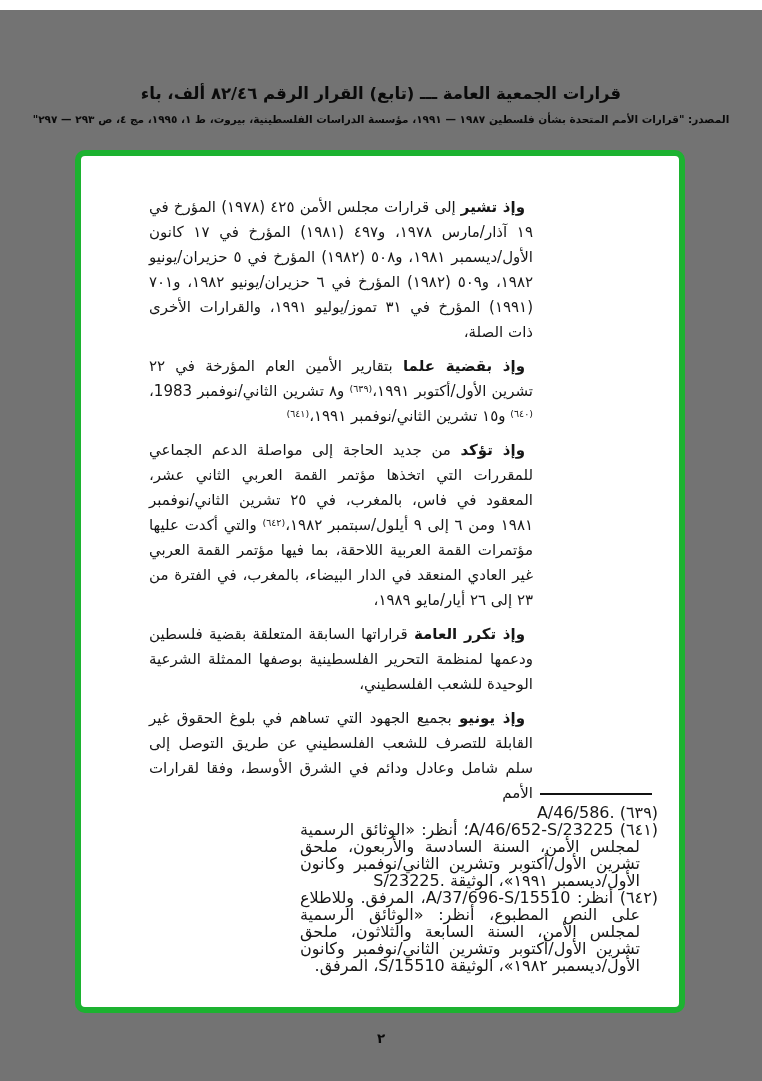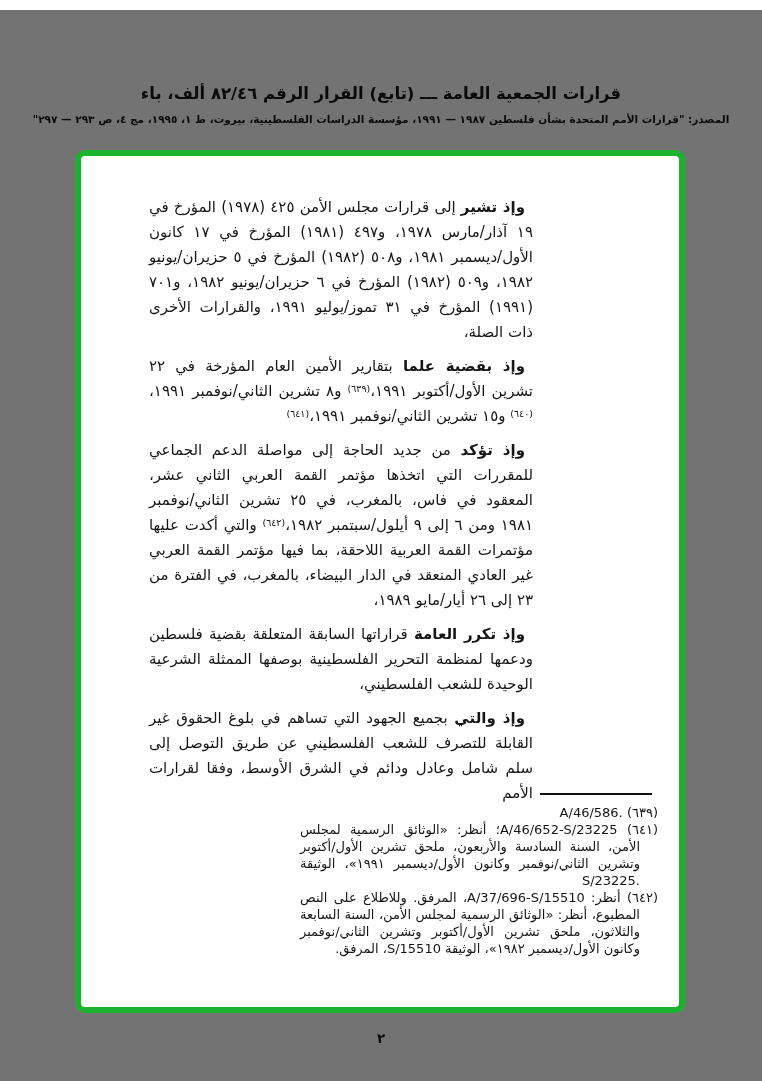--- a/index.html
+++ b/index.html
@@ -60,21 +60,21 @@
   .main-text sup {
     font-size: 9.5px;
     line-height: 0;
     vertical-align: 4px;
   }
   .footnotes {
     position: absolute;
     top: 637px; right: 21px;
     width: 358px;
     direction: rtl;
-    font-size: 13px;
+    font-size: 16px;
     line-height: 17px;
     text-align: justify;
     color: #161616;
   }
   .fn-sep {
     width: 112px;
     height: 0;
     border-top: 2px solid #111;
     margin: 0 6px 9px 0;
   }
@@ -99,24 +99,24 @@
 <div class="page">
 
   <div class="doc-title">قرارات الجمعية العامة ـــ (تابع) القرار الرقم ٨٢/٤٦ ألف، باء</div>
 
   <div class="doc-source">المصدر: "قرارات الأمم المتحدة بشأن فلسطين ١٩٨٧ — ١٩٩١، مؤسسة الدراسات الفلسطينية، بيروت، ط ١، ١٩٩٥، مج ٤، ص ٢٩٣ — ٢٩٧"</div>
 
   <div class="frame" style="border-color: rgb(28, 178, 48);">
 
     <div class="main-text">
       <p><span class="lead">وإذ تشير</span><span> إلى قرارات مجلس الأمن ٤٢٥ (١٩٧٨) المؤرخ في ١٩ آذار/مارس ١٩٧٨، و٤٩٧ (١٩٨١) المؤرخ في ١٧ كانون الأول/ديسمبر ١٩٨١، و٥٠٨ (١٩٨٢) المؤرخ في ٥ حزيران/يونيو ١٩٨٢، و٥٠٩ (١٩٨٢) المؤرخ في ٦ حزيران/يونيو ١٩٨٢، و٧٠١ (١٩٩١) المؤرخ في ٣١ تموز/يوليو ١٩٩١، والقرارات الأخرى ذات الصلة،</span></p>
-      <p><span class="lead">وإذ بقضية علما</span><span> بتقارير الأمين العام المؤرخة في ٢٢ تشرين الأول/أكتوبر ١٩٩١،</span><sup>(٦٣٩)</sup><span> و٨ تشرين الثاني/نوفمبر ١٩٩١،</span><sup>(٦٤٠)</sup><span> و١٥ تشرين الثاني/نوفمبر ١٩٩١،</span><sup>(٦٤١)</sup></p>
+      <p><span class="lead">وإذ بقضية علما</span><span> بتقارير الأمين العام المؤرخة في ٢٢ تشرين الأول/أكتوبر ١٩٩١،</span><sup>(٦٣٩)</sup><span> و٨ تشرين الثاني/نوفمبر 1983،</span><sup>(٦٤٠)</sup><span> و١٥ تشرين الثاني/نوفمبر ١٩٩١،</span><sup>(٦٤١)</sup></p>
       <p><span class="lead">وإذ تؤكد</span><span> من جديد الحاجة إلى مواصلة الدعم الجماعي للمقررات التي اتخذها مؤتمر القمة العربي الثاني عشر، المعقود في فاس، بالمغرب، في ٢٥ تشرين الثاني/نوفمبر ١٩٨١ ومن ٦ إلى ٩ أيلول/سبتمبر ١٩٨٢،</span><sup>(٦٤٢)</sup><span> والتي أكدت عليها مؤتمرات القمة العربية اللاحقة، بما فيها مؤتمر القمة العربي غير العادي المنعقد في الدار البيضاء، بالمغرب، في الفترة من ٢٣ إلى ٢٦ أيار/مايو ١٩٨٩،</span></p>
       <p><span class="lead">وإذ تكرر العامة</span><span> قراراتها السابقة المتعلقة بقضية فلسطين ودعمها لمنظمة التحرير الفلسطينية بوصفها الممثلة الشرعية الوحيدة للشعب الفلسطيني،</span></p>
-      <p><span class="lead">وإذ والتي</span><span> بجميع الجهود التي تساهم في بلوغ الحقوق غير القابلة للتصرف للشعب الفلسطيني عن طريق التوصل إلى سلم شامل وعادل ودائم في الشرق الأوسط، وفقا لقرارات الأمم</span></p>
+      <p><span class="lead">وإذ يونيو</span><span> بجميع الجهود التي تساهم في بلوغ الحقوق غير القابلة للتصرف للشعب الفلسطيني عن طريق التوصل إلى سلم شامل وعادل ودائم في الشرق الأوسط، وفقا لقرارات الأمم</span></p>
     </div>
 
     <div class="footnotes">
       <div class="fn-sep"></div>
       <div id="fn-list">
           <div class="footnote"><span class="fn-num">(٦٣٩)</span> <span class="fn-text">A/46/586.‎</span></div>
           <div class="footnote"><span class="fn-num">(٦٤١)</span> <span class="fn-text">A/46/652-S/23225؛ أنظر: «الوثائق الرسمية لمجلس الأمن، السنة السادسة والأربعون، ملحق تشرين الأول/أكتوبر وتشرين الثاني/نوفمبر وكانون الأول/ديسمبر ١٩٩١»، الوثيقة S/23225.‎</span></div>
           <div class="footnote"><span class="fn-num">(٦٤٢)</span> <span class="fn-text">أنظر: A/37/696-S/15510، المرفق. وللاطلاع على النص المطبوع، أنظر: «الوثائق الرسمية لمجلس الأمن، السنة السابعة والثلاثون، ملحق تشرين الأول/أكتوبر وتشرين الثاني/نوفمبر وكانون الأول/ديسمبر ١٩٨٢»، الوثيقة S/15510، المرفق.</span></div>
         </div>
     </div>

